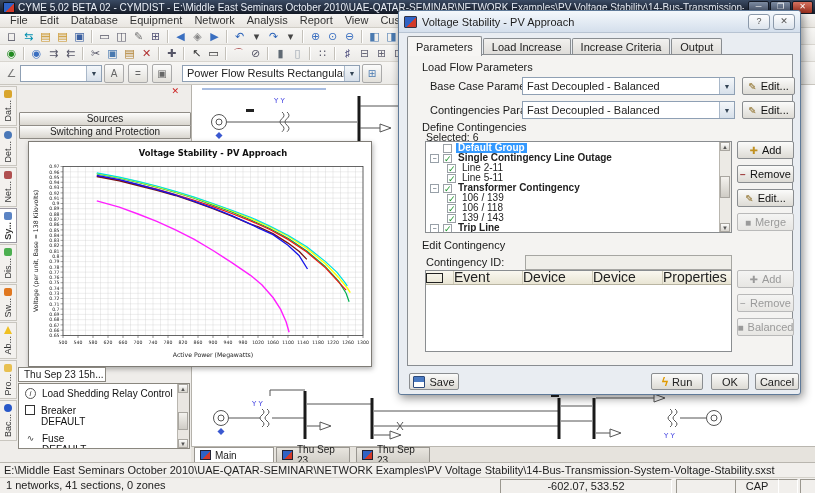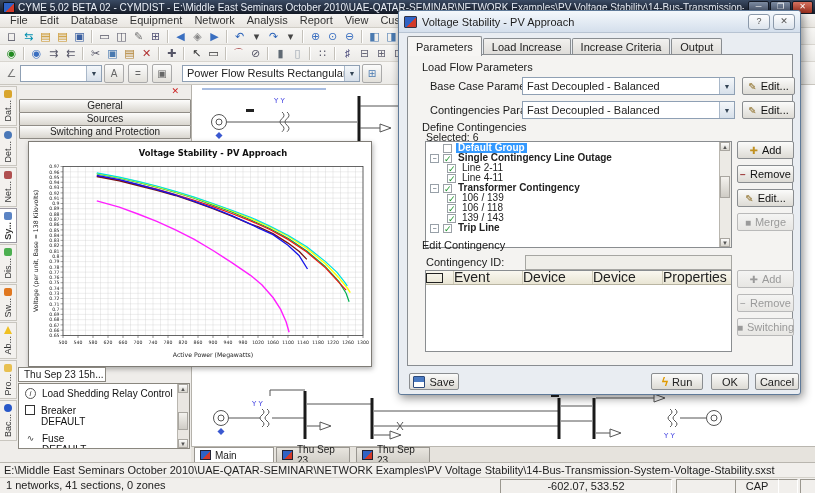--- a/index.html
+++ b/index.html
@@ -91,21 +91,21 @@
         background:linear-gradient(#f2f1ef,#dcdad6);border-radius:2px 2px 0 0;margin-right:1px;color:#222;}
   .dtab.active{background:#f6f5f3;height:19px;position:relative;top:-2px;line-height:20px;z-index:2;}
   .dpage{position:absolute;left:8px;top:43px;width:386px;height:312px;background:#f4f3f1;border:1px solid #898d91;box-sizing:border-box;}
   .glabel{position:absolute;font-size:11px;color:#1a1a1a;}
   .flabel{position:absolute;font-size:11px;color:#1a1a1a;}
   .dcombo{position:absolute;height:18px;}
   .ebtn{position:absolute;height:18px;border:1px solid #8a8d90;border-radius:2px;background:linear-gradient(#fbfbfa,#dddbd5);
         display:flex;align-items:center;justify-content:center;gap:4px;font-size:11px;color:#111;box-sizing:border-box;}
   .ebtn .bico{font-size:10px;}
   .ebtn.disabled{color:#9a9a9a;border-color:#b9b9b9;background:linear-gradient(#f4f4f3,#e7e6e3);}
-  .treebox{position:absolute;left:17px;top:86px;width:307px;height:107px;background:#fff;border:1px solid #8a8d90;
+  .treebox{position:absolute;left:17px;top:86px;width:307px;height:92px;background:#fff;border:1px solid #8a8d90;
            box-sizing:border-box;overflow:hidden;}
   .trow{height:10px;display:flex;align-items:center;font-size:10px;line-height:10px;}
   .texp{width:9px;height:9px;border:1px solid #98a0a8;background:#fff;font-size:7px;line-height:7px;text-align:center;
         color:#345;margin-left:4px;flex:none;box-sizing:border-box;}
   .tchk{width:9px;height:9px;border:1px solid #9aa0a6;background:#fff;font-size:9px;line-height:8px;text-align:center;
         color:#1a9428;font-weight:bold;margin:0 4px;flex:none;box-sizing:border-box;}
   .tlbl{white-space:nowrap;padding:0 2px;}
   .tlbl.grp{font-weight:bold;}
   .tlbl.sel{background:#3399ff;color:#fff;font-weight:bold;}
   .idinput{position:absolute;left:117px;top:200px;width:207px;height:15px;background:#efeee9;border:1px solid #a6a6a2;box-sizing:border-box;}
@@ -333,21 +333,20 @@
         <span class="rail-lbl">Pro...</span>
       </div>
       <div class="rail-tab">
         <span class="rail-ico round" style="background: rgb(40, 88, 200);"></span>
         <span class="rail-lbl">Bac...</span>
       </div>
     </div>
 
   <div class="abs leftpanel">
     <span class="panelx">✕</span>
-    <div class="acc" style="top:14px">General</div>
     <div class="acc" style="top:40px">Switching and Protection</div>
     <div class="acc" style="top:27px">Sources</div>
     <div class="devpanel">
       <div id="devitems">
           <div class="devitem">
             <span class="dico circle">i</span>
             <span>
               <div>Load Shedding Relay Control</div>
             </span>
           </div>
@@ -648,21 +647,21 @@
               <span class="tlbl grp">Single Contingency Line Outage</span>
             </div>
             <div class="trow">
               <span style="width: 17px; flex: 0 0 auto;"></span>
               <span class="tchk">✓</span>
               <span class="tlbl">Line 2-11</span>
             </div>
             <div class="trow">
               <span style="width: 17px; flex: 0 0 auto;"></span>
               <span class="tchk">✓</span>
-              <span class="tlbl">Line 4-11</span>
+              <span class="tlbl">Line 5-11</span>
             </div>
             <div class="trow">
               <span class="texp">−</span>
               <span class="tchk">✓</span>
               <span class="tlbl grp">Transformer Contingency</span>
             </div>
             <div class="trow">
               <span style="width: 17px; flex: 0 0 auto;"></span>
               <span class="tchk">✓</span>
               <span class="tlbl">106 / 139</span>
@@ -724,21 +723,21 @@
       <span class="ebtn disabled" style="left:329px;top:215px;width:57px">
         <span class="bico">✚</span>
         <span>Add</span>
       </span>
       <span class="ebtn disabled" style="left:329px;top:239px;width:57px">
         <span class="bico">−</span>
         <span>Remove</span>
       </span>
       <span class="ebtn disabled" style="left:329px;top:263px;width:57px">
         <span class="bico">■</span>
-        <span>Switching</span>
+        <span>Balanced</span>
       </span>
     </div>
 
     <span class="fbtn" style="left:10px;top:362px;width:50px">
       <span class="floppy"></span>
       <span>Save</span>
     </span>
     <span class="fbtn" style="left:252px;top:362px;width:52px">
       <span class="bolt">ϟ</span>
       <span>Run</span>

